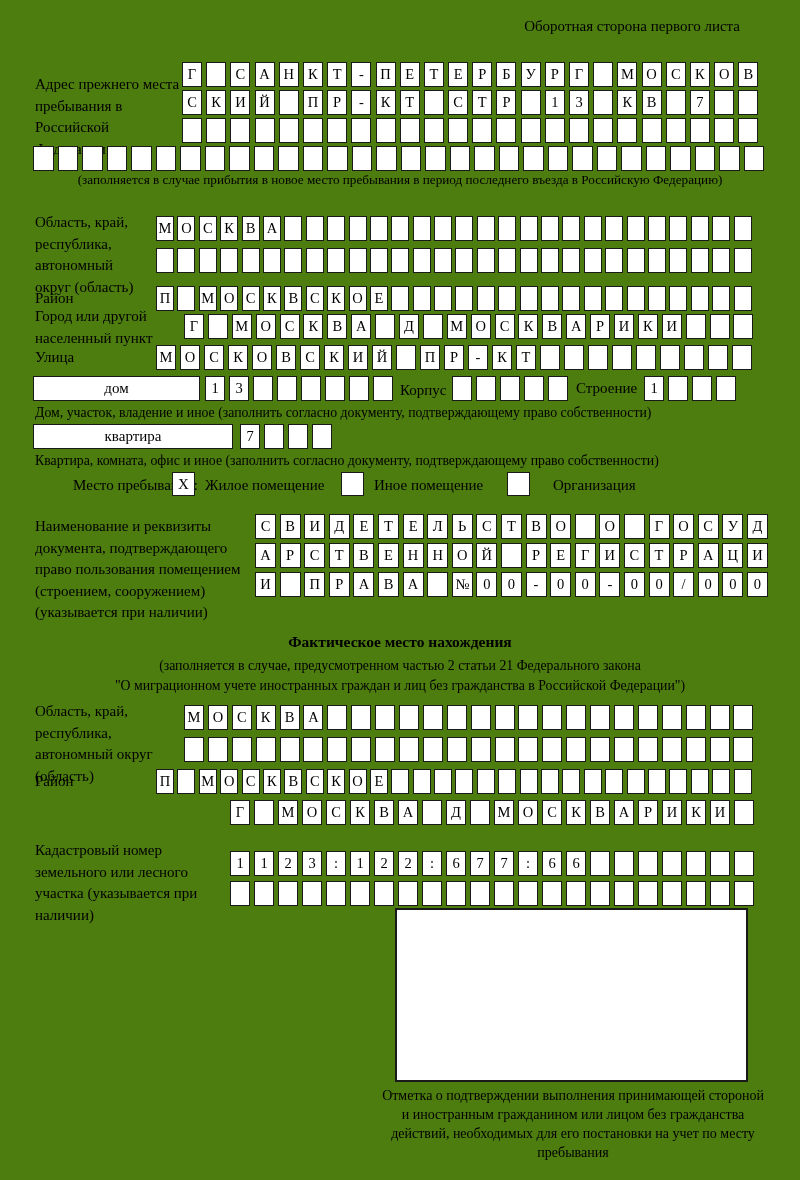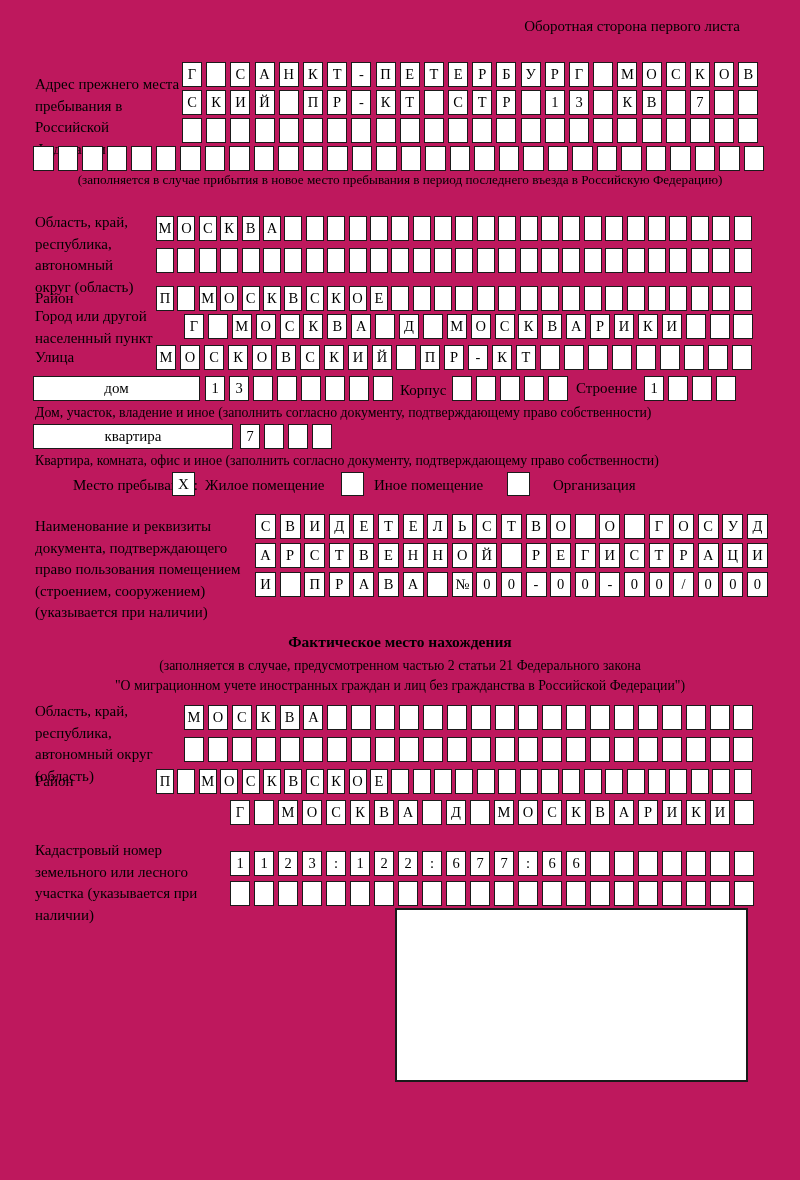--- a/index.html
+++ b/index.html
@@ -1,16 +1,16 @@
 <!DOCTYPE html>
 <html><head>
 <meta charset="utf-8">
 <style>
   html,body{margin:0;padding:0;background:#fff;}
-  .page{position:relative;width:800px;height:1180px;background:#be185d;color:#000;
+  .page{position:relative;width:800px;height:1180px;background:#4d7c0f;color:#000;
         font-family:"Liberation Serif","DejaVu Serif",serif;overflow:hidden;}
   .abs{position:absolute;}
   .lbl{position:absolute;font-size:15px;line-height:21.5px;}
   .note{position:absolute;font-size:13.2px;}
   .center{left:0;width:800px;text-align:center;}
   .bold{font-weight:bold;}
   .cellrow{position:absolute;display:flex;}
   .cell{box-sizing:border-box;flex:none;width:var(--cw,20px);height:25px;margin-right:var(--gap,4px);
         border:1.8px solid #1a1a1a;display:flex;align-items:center;justify-content:center;
         font-size:14.5px;background:#fff;}
@@ -568,14 +568,15 @@
       <span class="cell"></span>
       <span class="cell"></span>
       <span class="cell"></span>
       <span class="cell"></span>
       <span class="cell"></span>
       <span class="cell"></span>
       <span class="cell"></span>
     </div>
 
   <div class="bigbox" style="left:395px;top:908px;width:353px;height:174px;"></div>
+  <div class="abs" style="left:378px;top:1086px;width:390px;text-align:center;font-size:14px;line-height:19px;">Отметка о подтверждении выполнения принимающей стороной и иностранным гражданином или лицом без гражданства действий, необходимых для его постановки на учет по месту пребывания</div>
 
 </div>
 
 </body></html>

